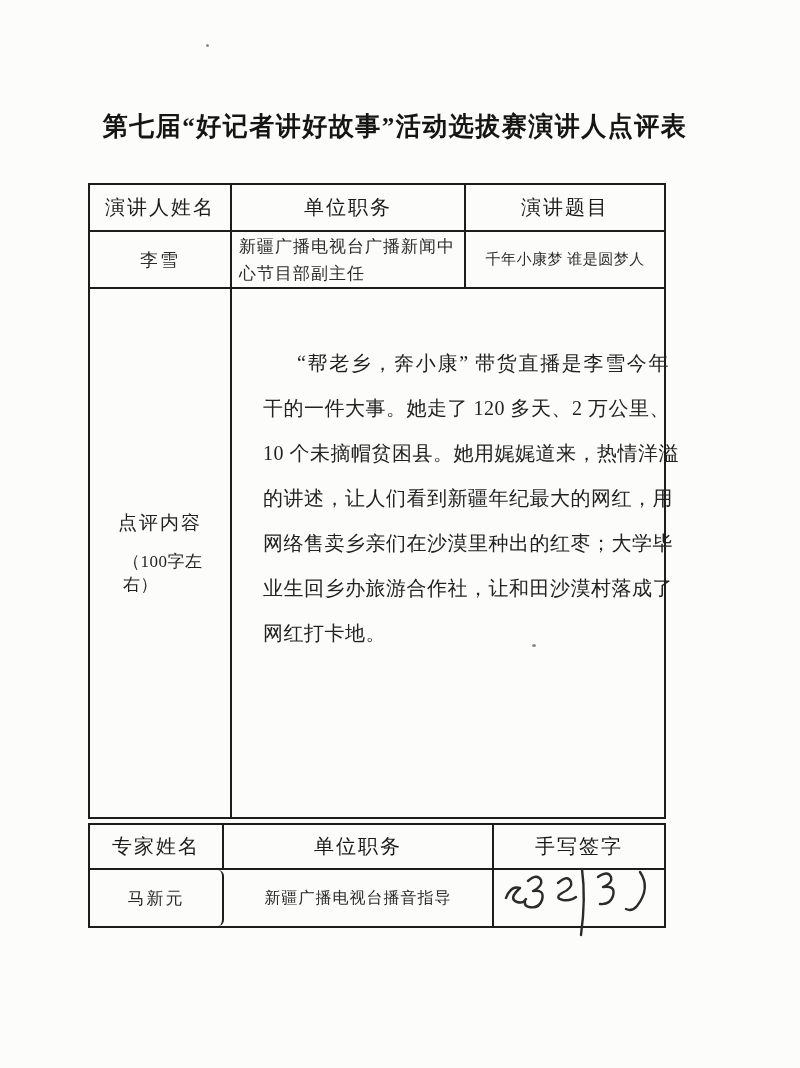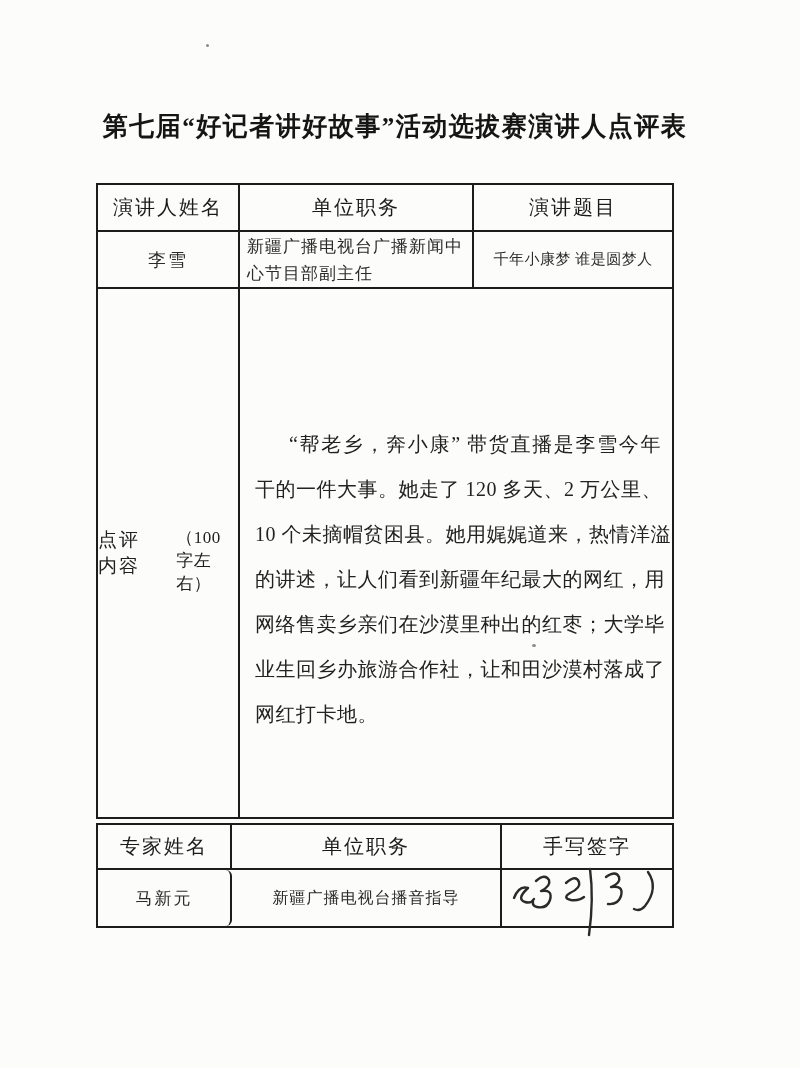--- a/index.html
+++ b/index.html
@@ -21,21 +21,21 @@
 
   .doc-title{
     position:absolute;left:90px;top:110px;width:610px;
     text-align:center;
     font-size:25px;font-weight:bold;letter-spacing:1.5px;
     color:#151515;
     transform:scaleY(1.05);
   }
 
   .form{
-    position:absolute;left:96px;top:183px;width:578px;
+    position:absolute;left:88px;top:183px;width:578px;
   }
   .grid{
     display:grid;
     border:2px solid #1c1c1c;
     box-sizing:border-box;
   }
   .grid-top{
     grid-template-columns:142px 234px 198px;
     grid-template-rows:47px 57px 528px;
   }
@@ -62,28 +62,29 @@
     justify-content:flex-start;align-items:center;
     padding:4px 6px 4px 7px;
   }
   .unit-cell .unit-text{
     width:222px;
     font-size:17px;line-height:27px;letter-spacing:1px;
     text-align:left;
   }
   .topic-cell{font-size:15px;letter-spacing:0.5px;padding:14px 4px;}
 
-  .label-cell{flex-direction:row;}
+  .label-cell{flex-direction:column;}
   .label-title{font-size:19px;letter-spacing:2px;}
   .label-note{font-size:17px;letter-spacing:0.5px;margin-top:14px;margin-left:33px;}
 
   .content-cell{
     grid-column:2 / 4;
-    align-items:center;justify-content:flex-start;
+    align-items:flex-start;justify-content:flex-start;
     padding:52px 29px 0 15px;
+    margin-left:16px;
   }
   .paragraph{width:406px;}
   .p-line{
     font-size:20px;line-height:45px;letter-spacing:0.5px;
     text-align:justify;text-align-last:justify;
     white-space:nowrap;
     color:#222;
   }
   .p-line.p-first{text-indent:1.7em;}
   .p-line.p-last{text-align-last:left;}

